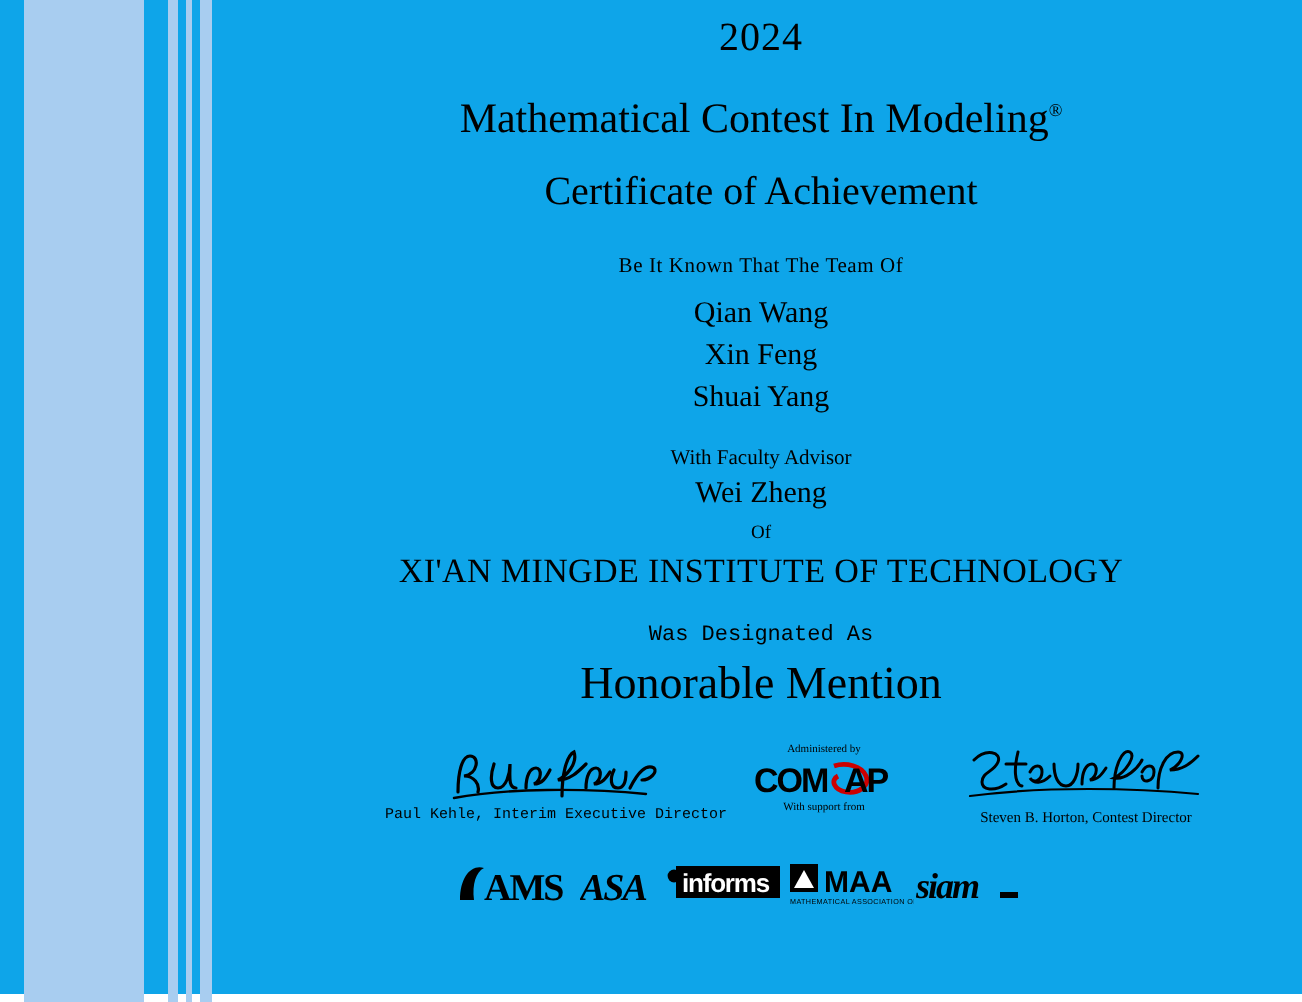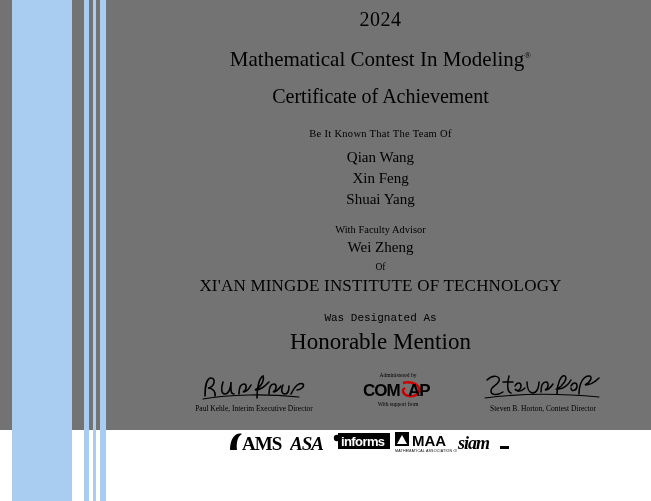--- a/index.html
+++ b/index.html
@@ -9,22 +9,22 @@
   body {
     width: 651px;
     height: 501px;
     background: #ffffff;
     font-family: "Liberation Serif", serif;
     overflow: hidden;
   }
   .certificate {
     position: relative;
     width: 651px;
-    height: 430px;
-    background: #737373;
+    height: 497px;
+    background: #0ea5e9;
   }
 
   
   .left-bars {
     position: absolute;
     left: 0;
     top: 0;
     width: 110px;
     height: 501px;
   }
@@ -119,22 +119,22 @@
     position: absolute;
     left: 110px;
     top: 372px;
     width: 541px;
     height: 55px;
   }
   .sig-block {
     position: absolute;
     text-align: center;
   }
-  .sig-left  { left: 54px;  width: 180px; }
-  .sig-mid   { left: 233px; width: 110px; }
+  .sig-left  { left: 78px;  width: 180px; font-family: Liberation Mono, monospace; }
+  .sig-mid   { left: 247px; width: 110px; }
   .sig-right { left: 318px; width: 230px; }
   .sig-caption {
     font-size: 7.5px;
     color: #000;
     margin-top: 2px;
     white-space: nowrap;
   }
   .sig-img { display: block; margin: 0 auto; }
 
   .comap-label {

